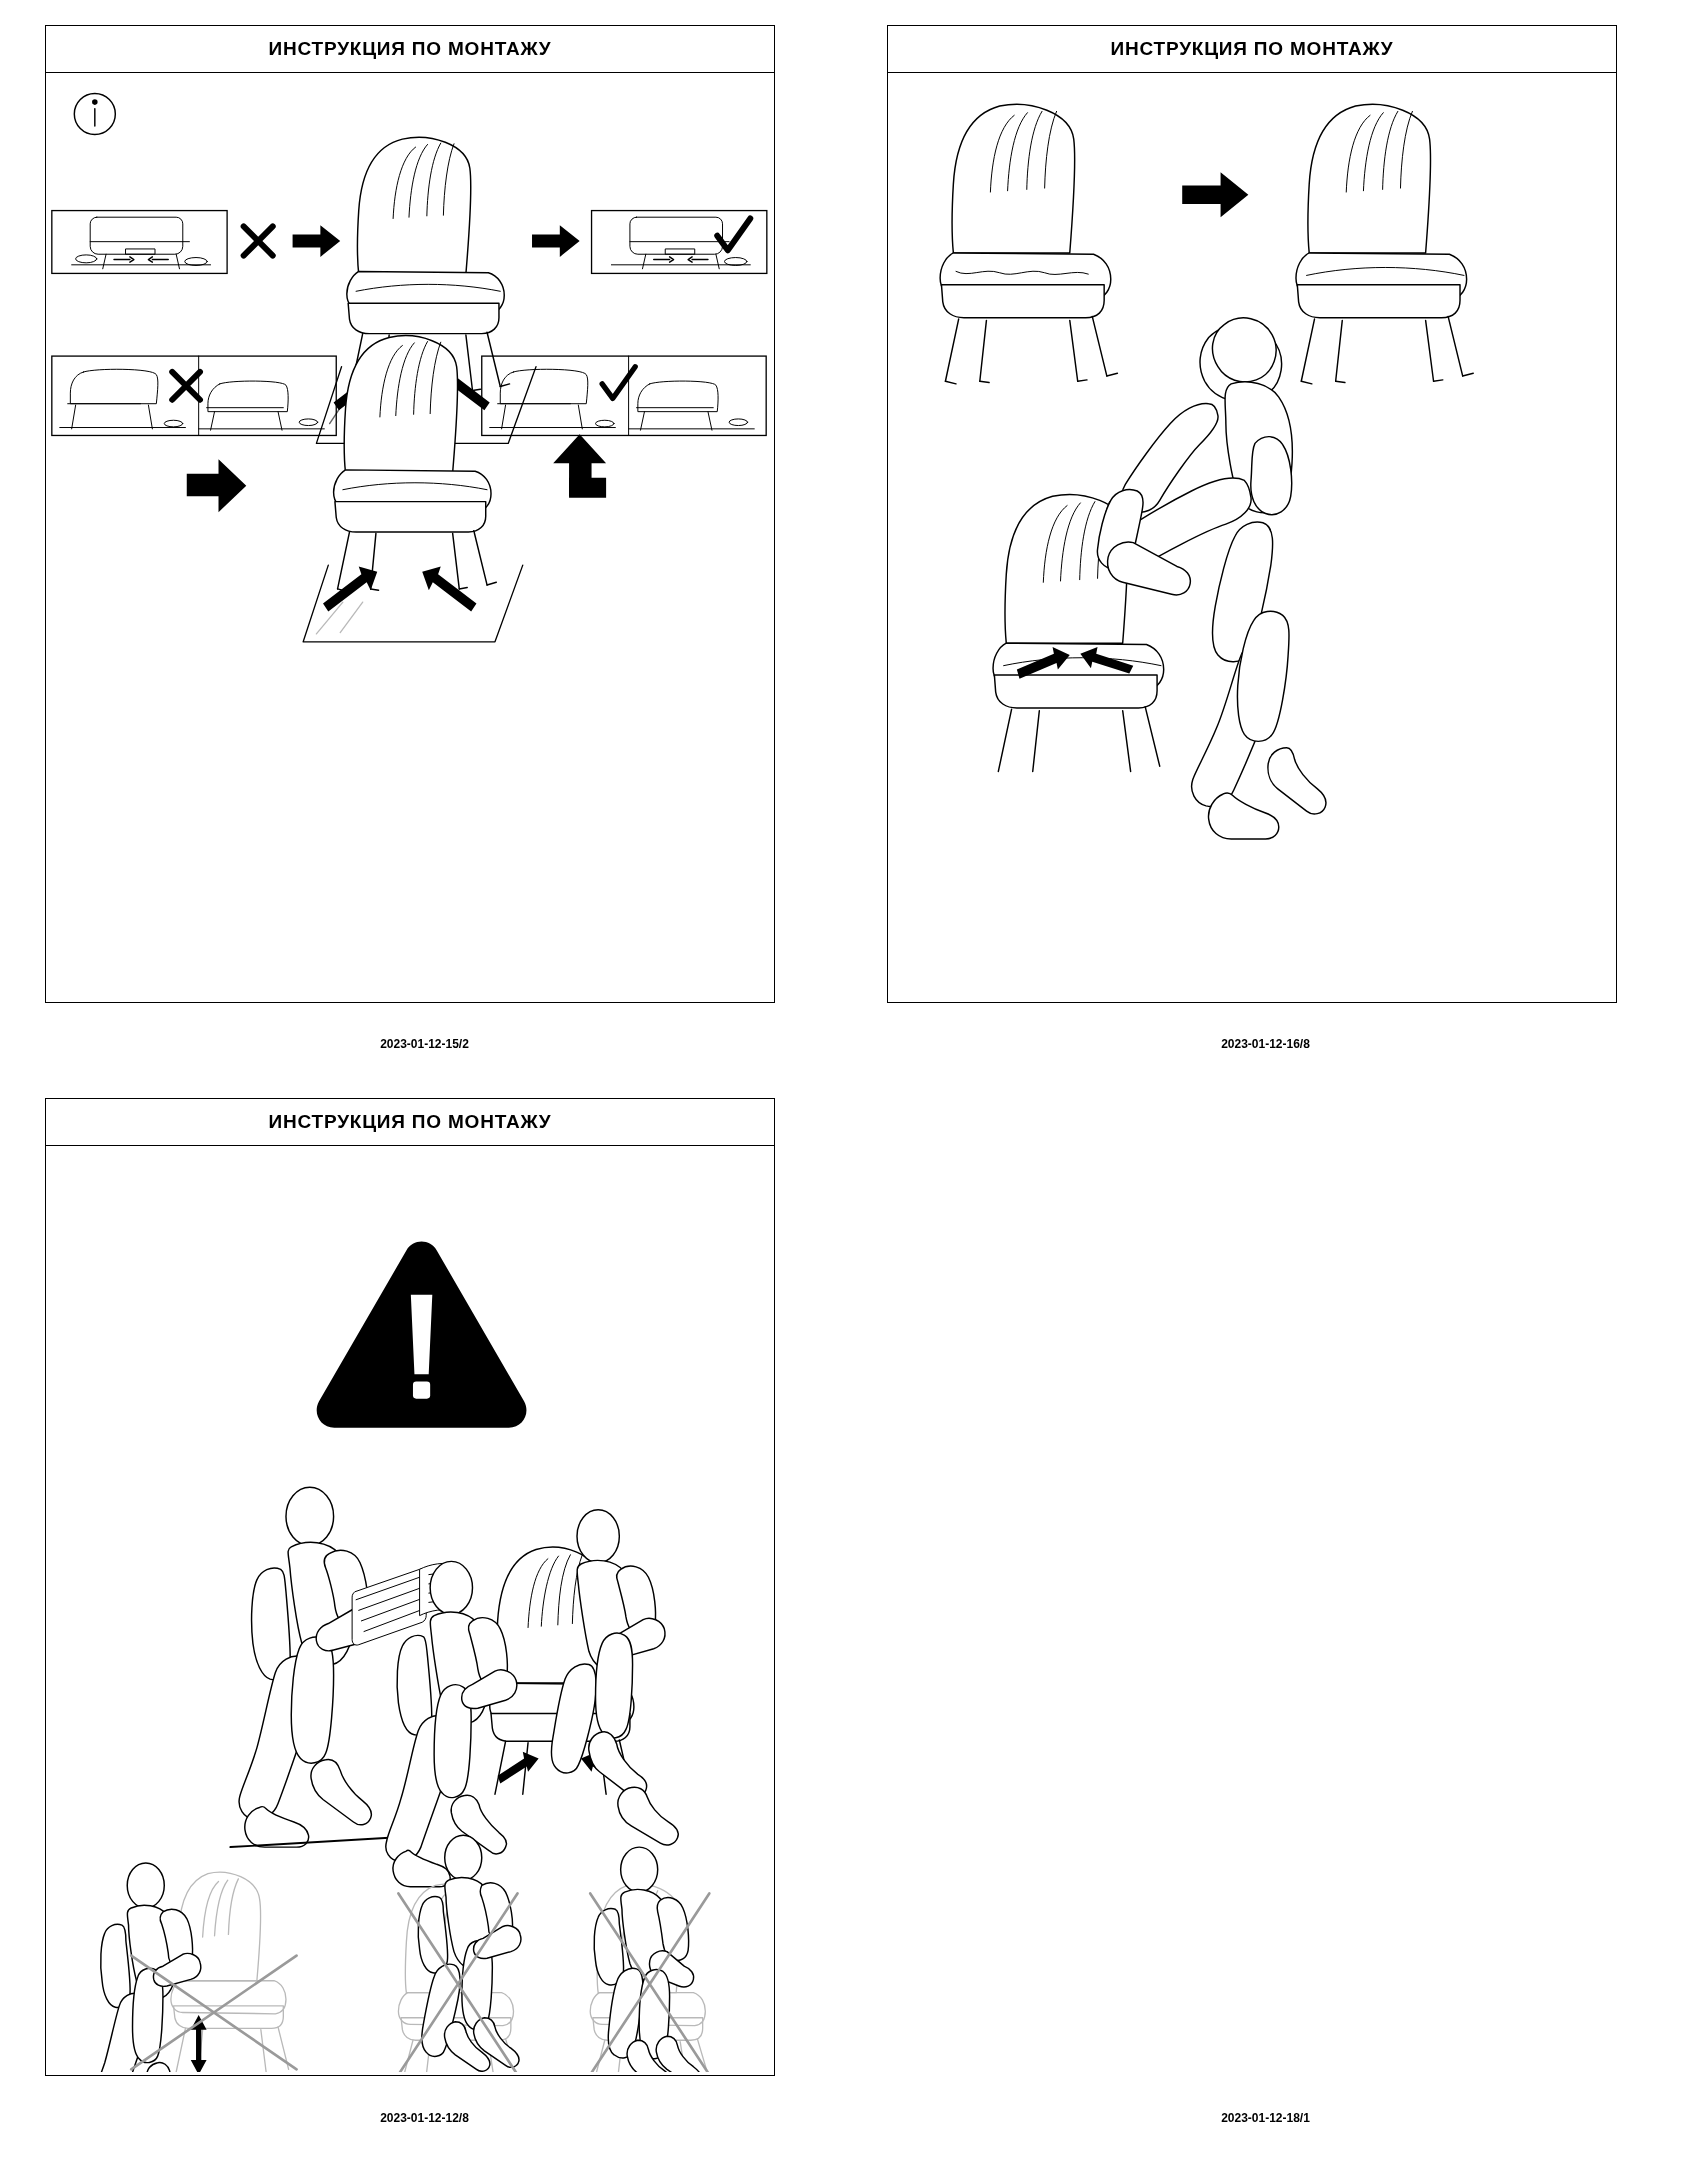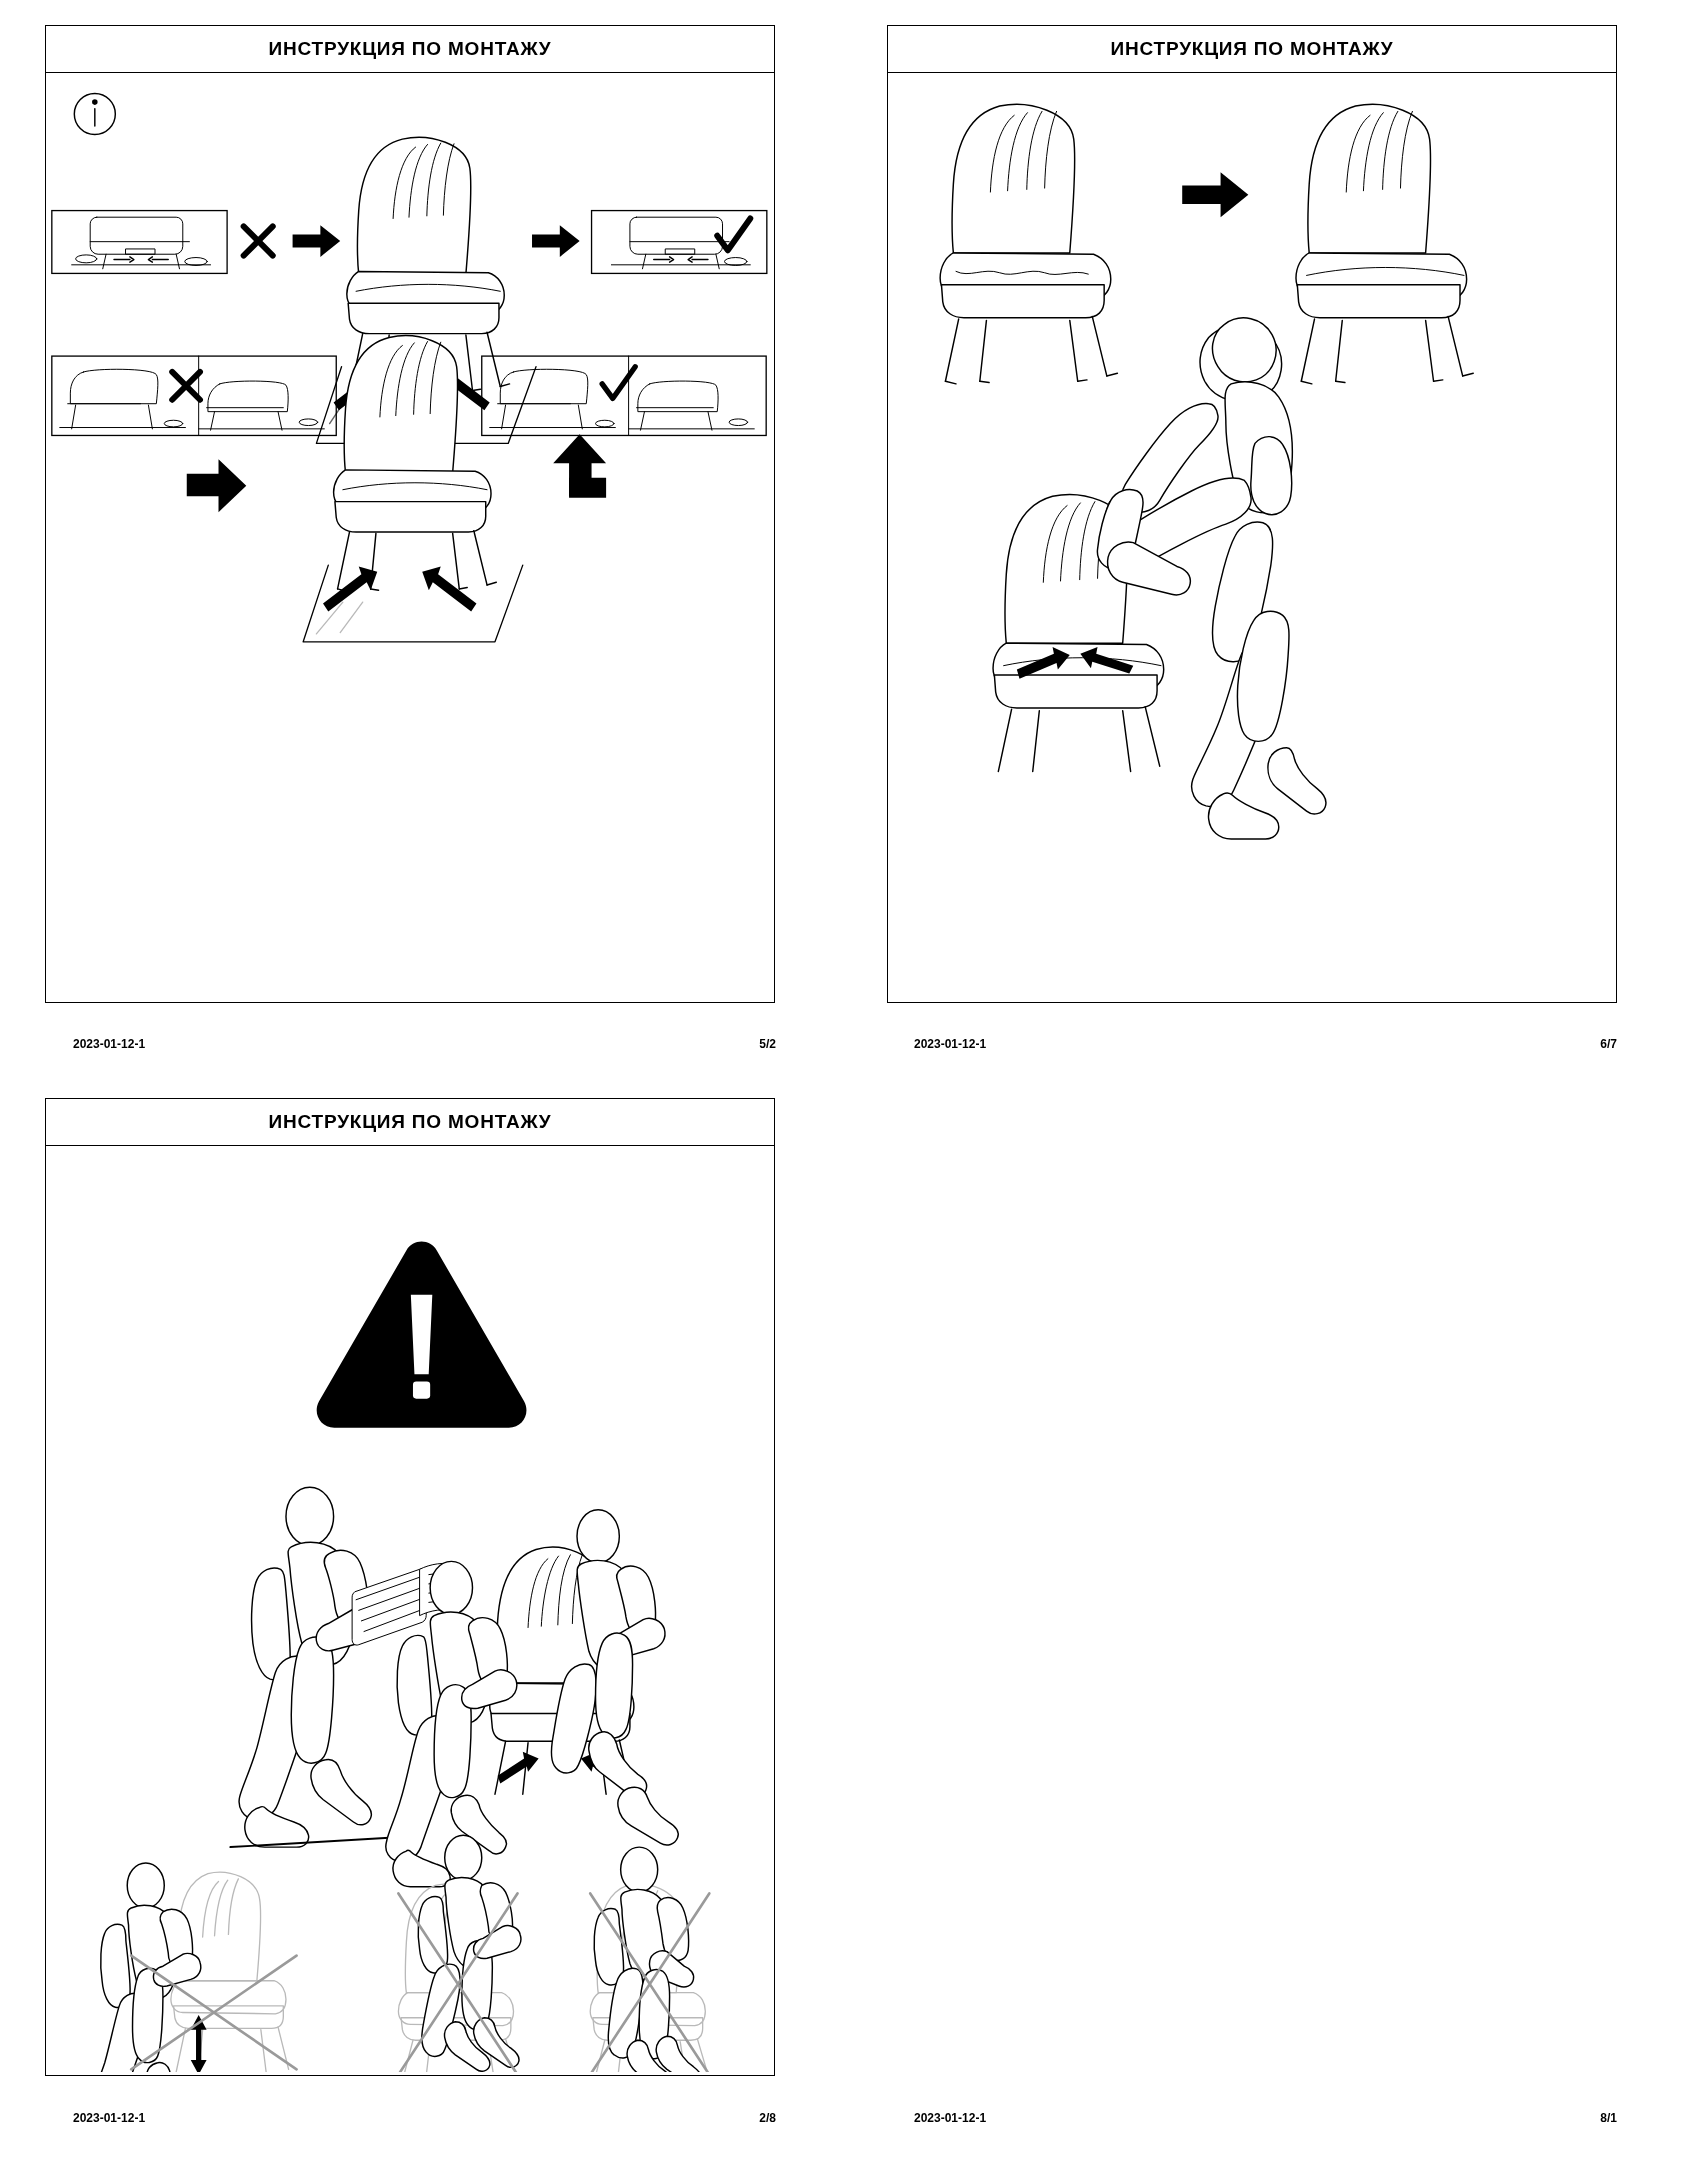--- a/index.html
+++ b/index.html
@@ -4,21 +4,21 @@
 <style>
   html,body{margin:0;padding:0;background:#ffffff;}
   body{width:1687px;height:2183px;font-family:"Liberation Sans",sans-serif;color:#000;}
   .sheet{position:relative;width:1687px;height:1570px;}
 
   
   .page{position:absolute;}
   .page-frame{position:absolute;left:0;top:0;right:0;bottom:0;border:1.3px solid #000;box-sizing:border-box;}
   .page-title{position:absolute;left:0;top:0;width:100%;height:48px;border-bottom:1.3px solid #000;box-sizing:border-box;
               display:flex;align-items:center;justify-content:center;font-size:19px;font-weight:bold;letter-spacing:0.8px;}
-  .footer{position:absolute;height:17px;display:flex;align-items:center;justify-content:space-between;font-size:12px;font-weight:bold;}
+  .footer{position:absolute;height:17px;display:flex;align-items:center;justify-content:center;font-size:12px;font-weight:bold;}
   .footer .date{font-weight:bold;}
   .footer .pg{font-weight:bold;}
 
   
   #page5{left:45px;top:25px;width:730px;height:978px;}
   #page6{left:887px;top:25px;width:730px;height:978px;}
   #page7{left:45px;top:1098px;width:730px;height:978px;}
   #foot5{left:73px;top:1035px;width:703px;}
   #foot6{left:914px;top:1035px;width:703px;}
   #foot7{left:73px;top:2109px;width:703px;}
@@ -228,21 +228,21 @@
             <path class="fillw" d="M486 500 c-18 -2 -40 10 -58 30 c-22 24 -52 66 -68 92 c-10 16 -4 34 12 40 c16 6 32 -2 40 -16 c14 -24 44 -68 60 -84 c16 -16 30 -32 28 -44 c-2 -12 -6 -18 -14 -18z"></path>
             <path class="fillw" d="M378 632 c-14 -6 -32 0 -40 14 c-10 18 -18 52 -20 74 c-2 16 10 30 26 30 c14 0 26 -10 28 -24 c4 -20 12 -54 14 -68 c2 -12 0 -22 -8 -26z"></path>
             <path class="fillw" d="M372 710 c-16 -4 -34 6 -38 22 c-4 18 6 34 22 38 l74 18 c14 4 26 -4 28 -16 c2 -12 -6 -22 -20 -26z"></path>
           </g>
         </g>
       </svg>
     </div>
   </div>
   <div class="footer" id="foot6">
     <span class="date">2023-01-12-1</span>
-    <span class="pg">6/7</span>
+    <span class="pg">6/8</span>
   </div>
 
   <div class="page" id="page7">
     <div class="page-frame"></div>
     <div class="page-title">ИНСТРУКЦИЯ ПО МОНТАЖУ</div>
     <div class="art">
       <svg width="728" height="926" viewBox="0 0 1100 1400">
 
         <g>
           <path class="blk" d="M546 158 c10 -18 36 -18 46 0 l132 228 c10 18 -2 40 -23 40 l-264 0 c-21 0 -33 -22 -23 -40z"></path>

